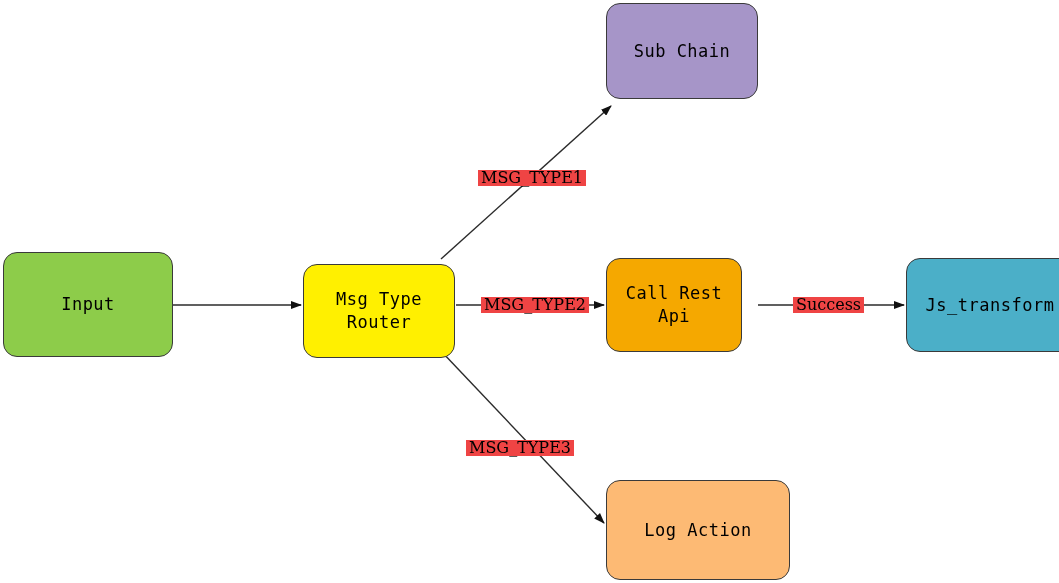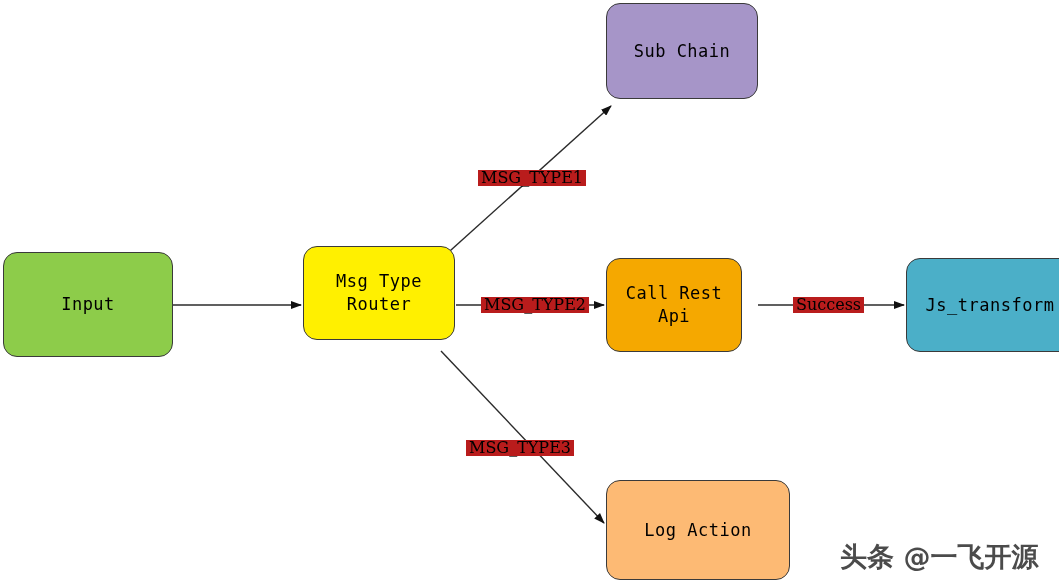--- a/index.html
+++ b/index.html
@@ -40,21 +40,21 @@
     font-size: 17px;
     letter-spacing: 0.5px;
     line-height: 1.35;
     white-space: pre-line;
   }
   .edge-label {
     position: absolute;
     font-family: "DejaVu Serif", "Liberation Serif", serif;
     font-size: 16px;
     color: #000000;
-    background: #b91c1c;
+    background: #ef4444;
     padding: 0 3px;
     white-space: nowrap;
     line-height: 1;
   }
   .watermark {
     position: absolute;
     font-family: "DejaVu Sans", "Liberation Sans", sans-serif;
     font-size: 27px;
     font-weight: 700;
     color: #3c3c3c;
@@ -79,21 +79,21 @@
         <line x1="456" y1="305" x2="604" y2="305" marker-end="url(#arrowhead)" stroke="#2b2b2b"></line>
         <line x1="441" y1="351" x2="604" y2="523" marker-end="url(#arrowhead)" stroke="#2b2b2b"></line>
         <line x1="758" y1="305" x2="904" y2="305" marker-end="url(#arrowhead)" stroke="#2b2b2b"></line>
       </g>
   </svg>
 
   <div class="node" style="left: 3px; top: 252px; width: 170px; height: 105px; background: rgb(141, 204, 74); border-color: rgb(58, 58, 58);">
     <span>Input</span>
   </div>
 
-  <div class="node" style="left: 303px; top: 246px; width: 152px; height: 94px; background: rgb(255, 240, 0); border-color: rgb(58, 58, 58);">
+  <div class="node" style="left: 303px; top: 264px; width: 152px; height: 94px; background: rgb(255, 240, 0); border-color: rgb(58, 58, 58);">
     <span>Msg Type
 Router</span>
   </div>
 
   <div class="node" style="left: 606px; top: 3px; width: 152px; height: 96px; background: rgb(166, 149, 200); border-color: rgb(58, 58, 58);">
     <span>Sub Chain</span>
   </div>
 
   <div class="node" style="left: 606px; top: 258px; width: 136px; height: 94px; background: rgb(245, 168, 0); border-color: rgb(58, 58, 58);">
     <span>Call Rest Api</span>
@@ -105,15 +105,14 @@
 
   <div class="node" style="left: 606px; top: 480px; width: 184px; height: 100px; background: #fdba74; border-color: rgb(58, 58, 58);">
     <span>Log Action</span>
   </div>
 
   <div class="edge-label" style="left: 478px; top: 170px;">MSG_TYPE1</div>
   <div class="edge-label" style="left: 481px; top: 297px;">MSG_TYPE2</div>
   <div class="edge-label" style="left: 466px; top: 433px; margin-top: 7px;">MSG_TYPE3</div>
   <div class="edge-label" style="left: 793px; top: 297px;">Success</div>
 
-  <div class="watermark" style="left: 840px; top: 539px;">头条 @一飞开源</div>
 
 </div>
 
 </body></html>

